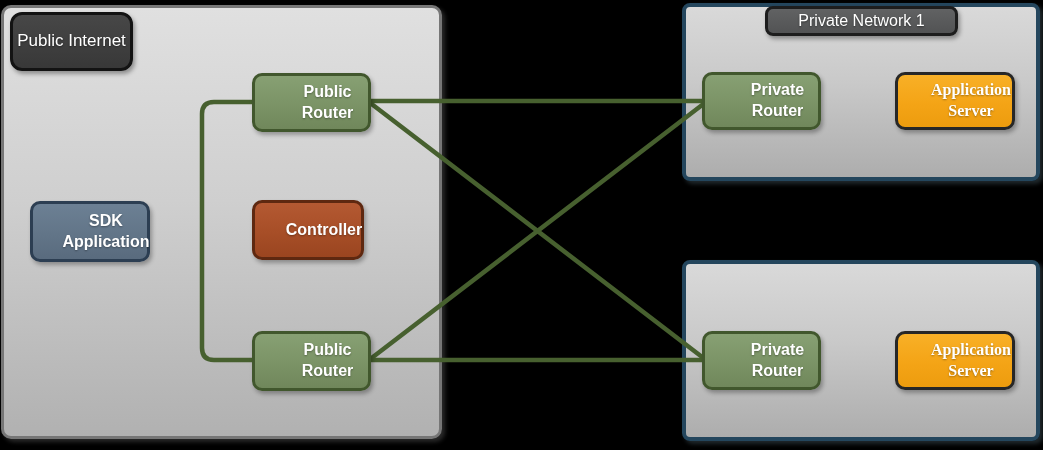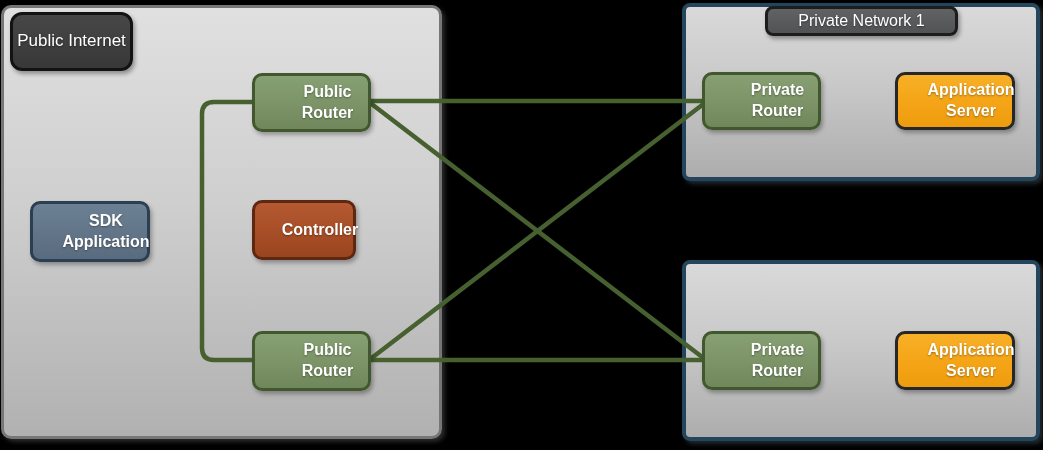--- a/index.html
+++ b/index.html
@@ -87,24 +87,25 @@
     background: linear-gradient(180deg, #6c8094 0%, #627588 55%, #596b7e 100%);
     border: 3px solid #2c3e52;
   }
   .node.red {
     background: linear-gradient(180deg, #b45932 0%, #a74e27 55%, #9a4520 100%);
     border: 3px solid #5e2810;
   }
   .node.orange {
     background: linear-gradient(180deg, #f8b027 0%, #f4a416 55%, #ed9c0e 100%);
     border: 3px solid #272727;
+    font-family: Liberation Serif, serif;
   }
 
   .node.sdk        { left: 30px;  top: 201px; width: 120px; height: 61px; }
-  .node.controller { left: 252px; top: 200px; width: 104px; height: 60px; }
+  .node.controller { left: 252px; top: 200px; width: 112px; height: 60px; }
   .node.prt        { left: 252px; top: 73px;  width: 119px; height: 59px; }
   .node.prb        { left: 252px; top: 331px; width: 119px; height: 60px; }
   .node.privr1     { left: 702px; top: 72px;  width: 119px; height: 58px; }
   .node.appsrv1    { left: 895px; top: 72px;  width: 120px; height: 58px; }
   .node.privr2     { left: 702px; top: 331px; width: 119px; height: 59px; }
   .node.appsrv2    { left: 895px; top: 331px; width: 120px; height: 59px; }
 </style>
 </head>
 <body>
 

